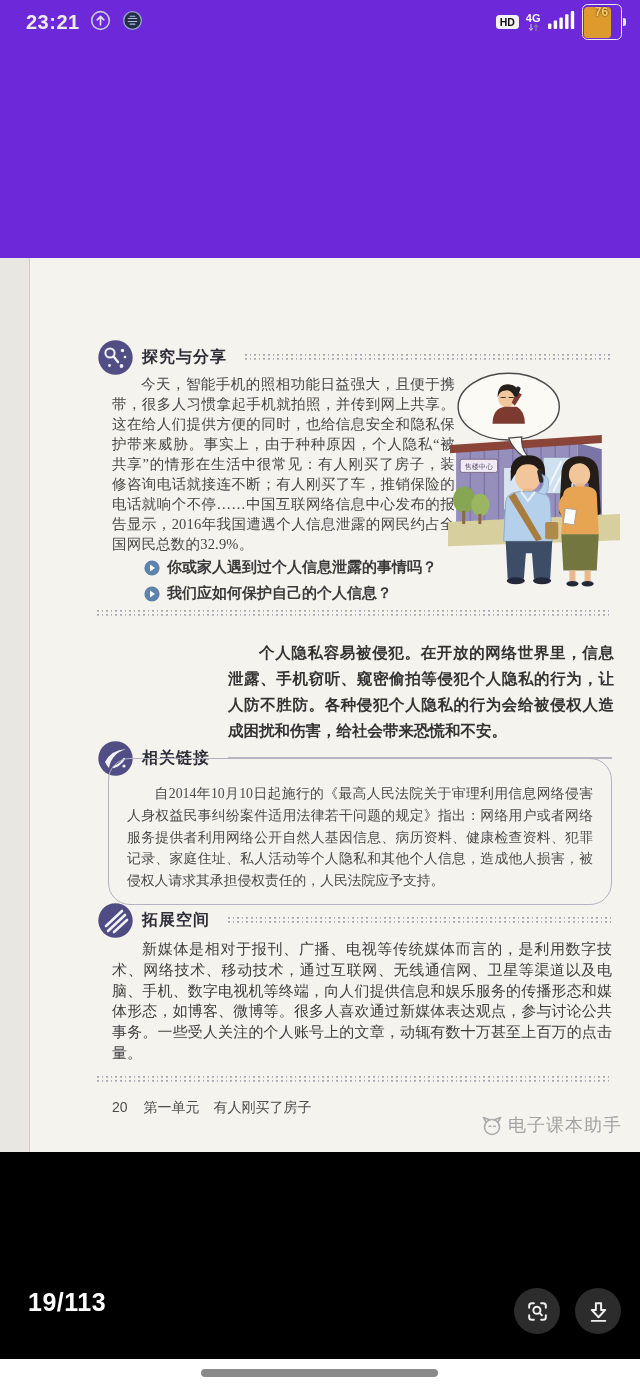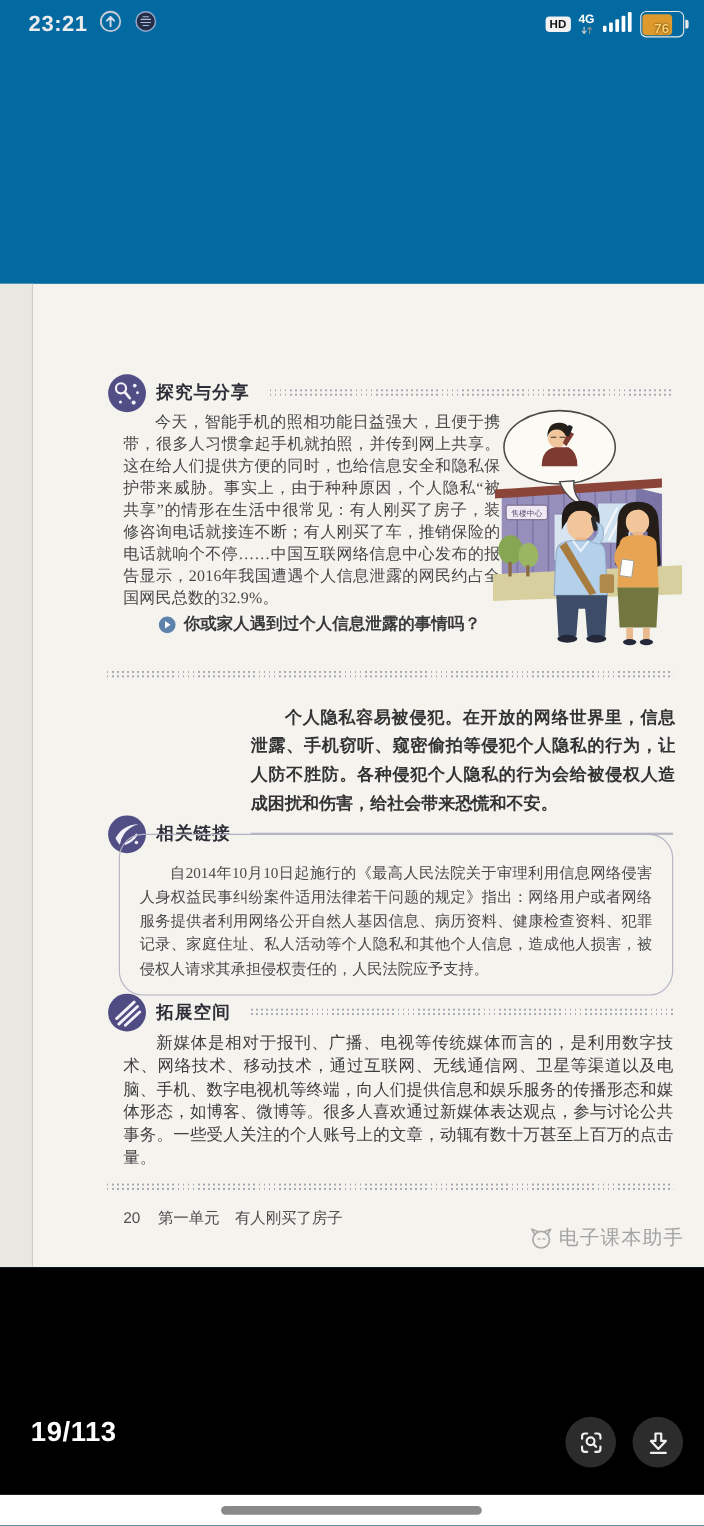--- a/index.html
+++ b/index.html
@@ -1,28 +1,28 @@
 <!DOCTYPE html>
 <html><head>
 <meta charset="utf-8">
 <style>
   * { margin:0; padding:0; box-sizing:border-box; }
   html,body { background:#000; }
   body { font-family:"Liberation Sans","DejaVu Sans",sans-serif; }
-  .screen { position:relative; width:640px; height:1387px; background:#0369a1; overflow:hidden; margin:0 auto; }
+  .screen { position:relative; width:640px; height:1387px; background:#6d28d9; overflow:hidden; margin:0 auto; }
 
   
   .status-bar { position:absolute; top:0; left:0; width:640px; height:44px; display:flex; align-items:center; justify-content:space-between; padding:0 14px 0 26px; }
   .sb-left { display:flex; align-items:center; gap:9px; }
   .sb-time { color:#ececec; font-size:20px; font-weight:bold; letter-spacing:.5px; }
   .sb-right { display:flex; align-items:center; gap:7px; }
   .hd-badge { background:#f2f2f2; color:#111; font-size:10.5px; font-weight:bold; border-radius:3.5px; padding:1.5px 4px; line-height:1; }
   .net-col { display:flex; flex-direction:column; align-items:center; line-height:1; }
   .net-4g { color:#fff; font-size:11px; font-weight:bold; }
-  .battery { position:relative; width:40px; height:24px; border:1.6px solid #e9e9e9; border-radius:5.5px; display:flex; align-items:flex-end; justify-content:center; }
+  .battery { position:relative; width:40px; height:36px; border:1.6px solid #e9e9e9; border-radius:5.5px; display:flex; align-items:flex-start; justify-content:center; }
   .battery-fill { position:absolute; left:1.5px; top:1.5px; bottom:1.5px; width:70%; background:#df9a2e; border-radius:3.5px; }
   .battery-num { position:relative; color:#ffd06a; font-size:12px; font-weight:bold; text-shadow:0 0 2px rgba(0,0,0,.8); }
   .battery-cap { width:3px; height:8px; background:#e9e9e9; border-radius:0 2px 2px 0; margin-left:1.5px; }
 
   
   .book-page { position:absolute; top:258px; left:0; width:640px; height:894px; background:#f5f3ee; }
   .page-edge-strip { position:absolute; left:0; top:0; width:30px; height:100%; background:#e9e7e1; border-right:1.5px solid #cfcdc6; }
   .book-page, .book-page * { -webkit-user-select:none; }
 
   .sec-header { position:absolute; display:flex; align-items:center; gap:8px; height:38px; }
@@ -211,20 +211,27 @@
     </div>
 
     <div class="q-block">
       <div class="q-row">
         <svg width="16" height="16" viewBox="0 0 16 16">
             <circle cx="8" cy="8" r="7.6" fill="#5d82ab"></circle>
             <path d="M6 4.6 L11 8 L6 11.4 Z" fill="#fff"></path>
           </svg>
         <span class="q-text">你或家人遇到过个人信息泄露的事情吗？</span>
       </div>
+      <div class="q-row">
+        <svg width="16" height="16" viewBox="0 0 16 16">
+            <circle cx="8" cy="8" r="7.6" fill="#5d82ab"></circle>
+            <path d="M6 4.6 L11 8 L6 11.4 Z" fill="#fff"></path>
+          </svg>
+        <span class="q-text">我们应如何保护自己的个人信息？</span>
+      </div>
     </div>
 
     <div class="dotted-sep" style="top:352px;"></div>
 
     <p class="privacy-par kai">个人隐私容易被侵犯。在开放的网络世界里，信息泄露、手机窃听、窥密偷拍等侵犯个人隐私的行为，让人防不胜防。各种侵犯个人隐私的行为会给被侵权人造成困扰和伤害，给社会带来恐慌和不安。</p>
 
     <div class="sec-header related-header">
       <svg width="37" height="37" viewBox="0 0 37 37">
         <circle cx="18.5" cy="18.5" r="17.2" fill="#514e86"></circle>
         <path d="M8 22 Q14 10 29 9 Q20 12 16 18 Q13 22 12 28 Q10 26 8 22 Z" fill="#f2f1f7"></path>

